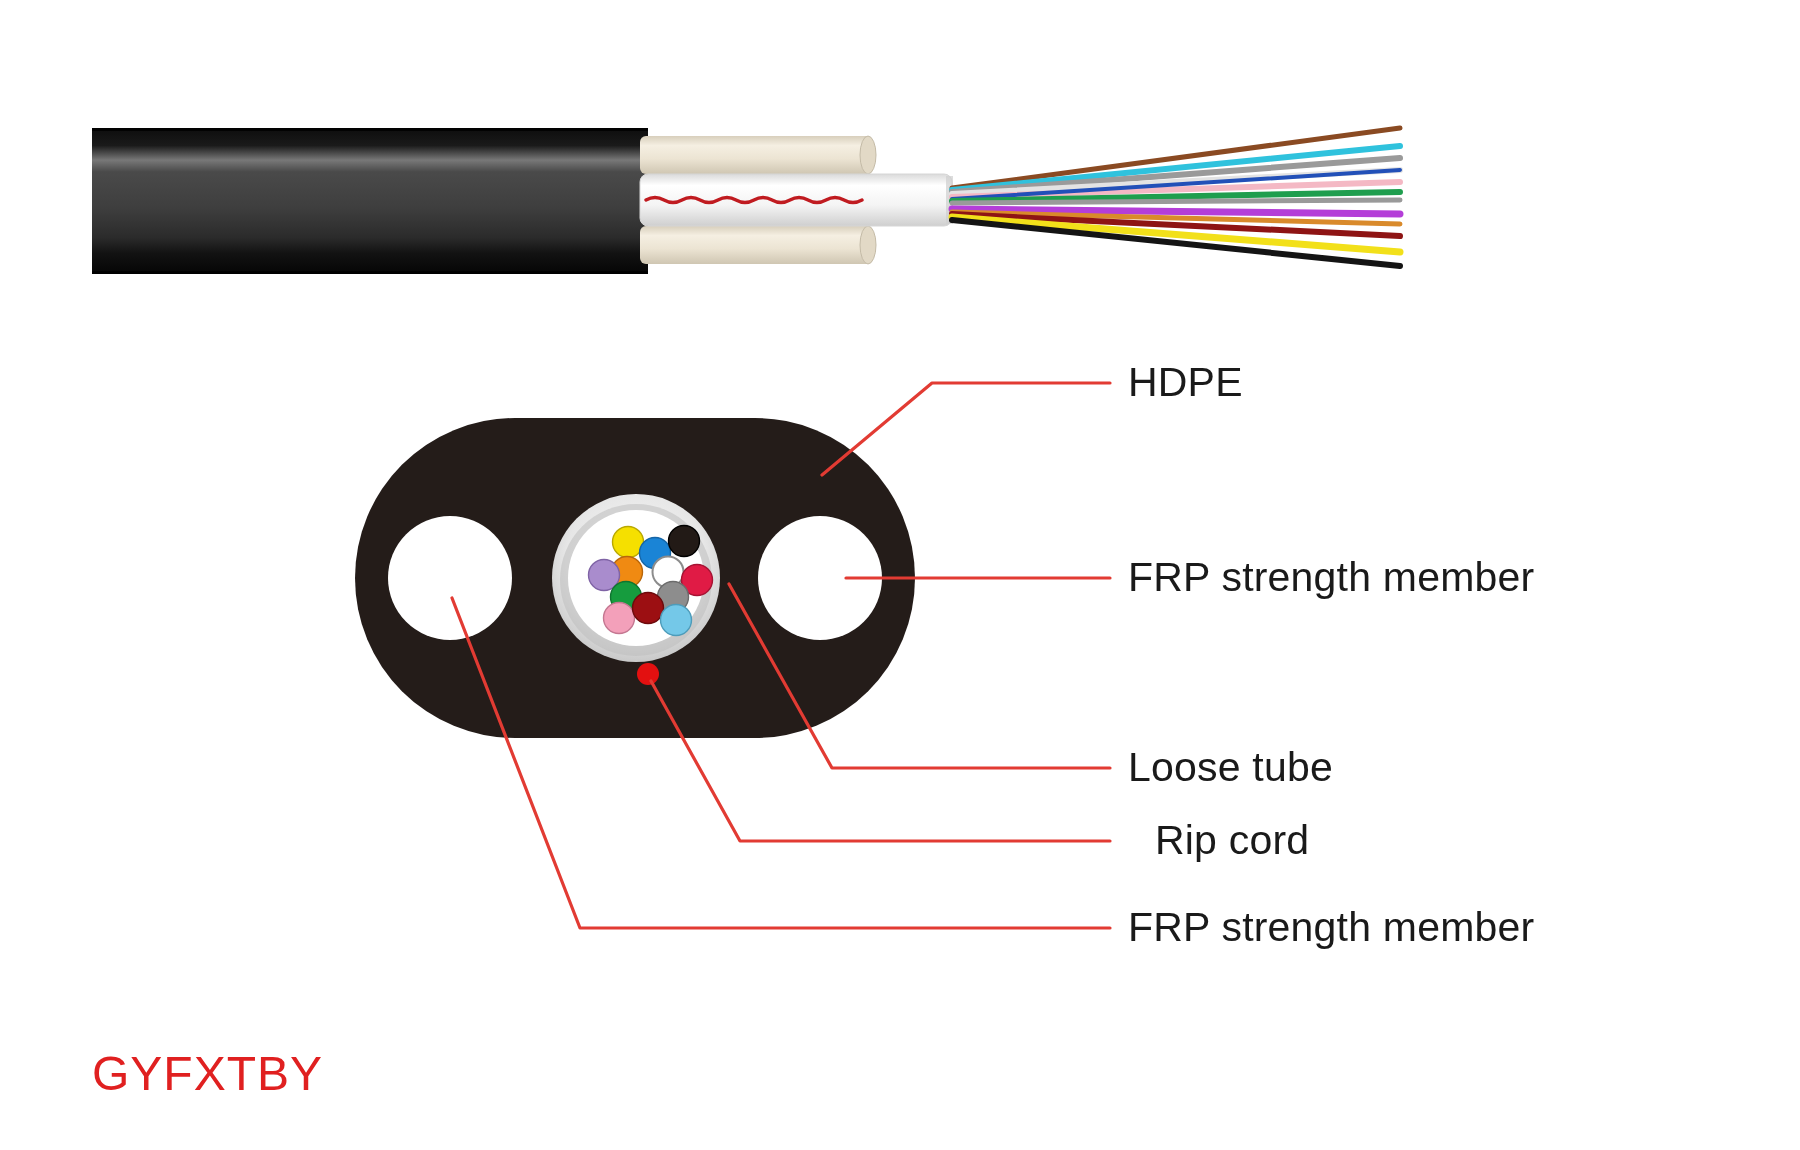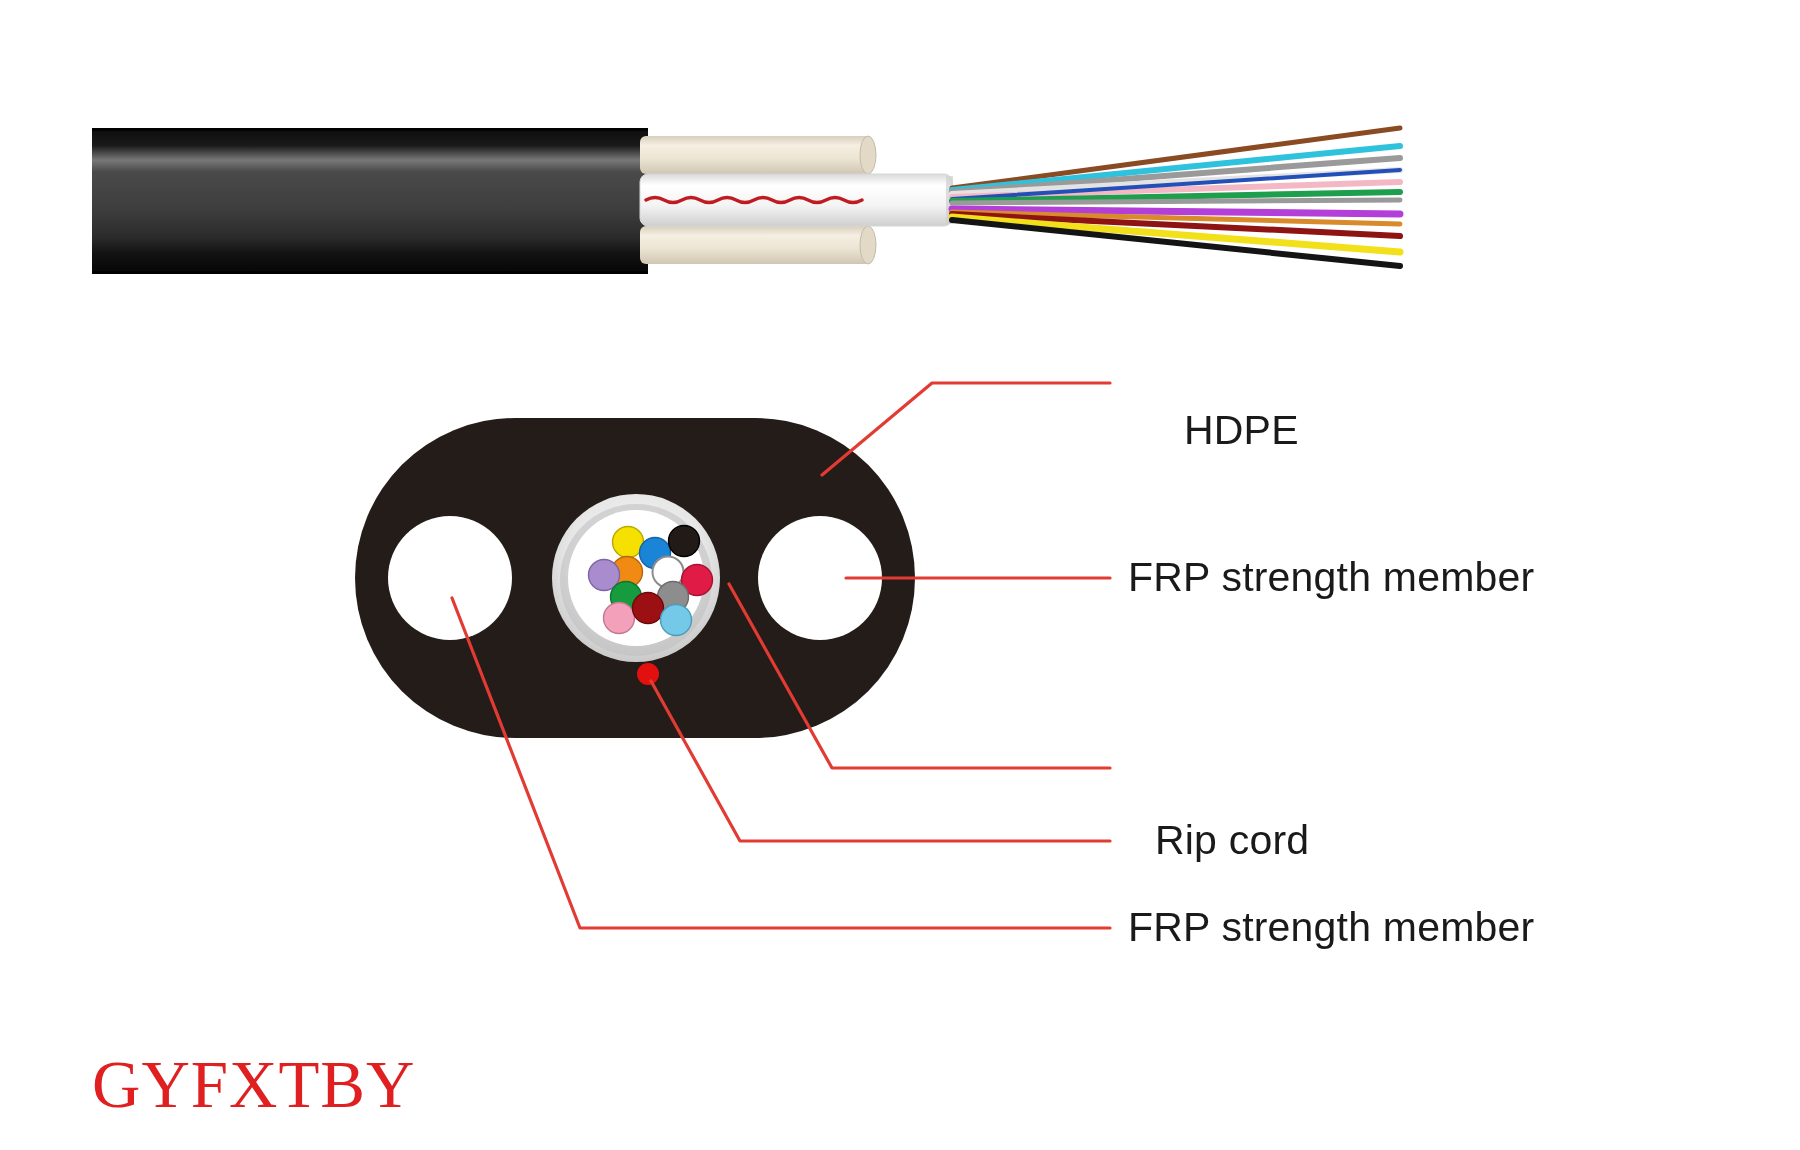--- a/index.html
+++ b/index.html
@@ -16,22 +16,22 @@
   .label-text{
     position:absolute;
     font-family:"Liberation Sans", sans-serif;
     font-size:41px;
     color:#1a1a1a;
     white-space:nowrap;
     letter-spacing:0.2px;
   }
   .model-text{
     position:absolute;
-    font-family:Liberation Serif, serif;
-    font-size:67px;
+    font-family:Liberation Sans, sans-serif;
+    font-size:48px;
     color:#e02020;
     letter-spacing:1px;
     white-space:nowrap;
   }
 </style>
 </head>
 <body>
 
 <div id="stage">
 
@@ -149,24 +149,25 @@
       <path d="M 846 578 L 1110 578"></path>
 
       <path d="M 729 584 L 832 768 L 1110 768"></path>
 
       <path d="M 651 681 L 740 841 L 1110 841"></path>
 
       <path d="M 452 598 L 580 928 L 1110 928"></path>
     </g>
   </svg>
 
-  <div class="label-text" style="left:1184px; top:359px;margin-top:48px;">HDPE</div>
+  <div class="label-text" style="left:1128px; top:359px;">HDPE</div>
 
   <div class="label-text" style="left:1128px; top:554px;">FRP strength member</div>
 
+  <div class="label-text" style="left:1128px; top:744px;">Loose tube</div>
 
   <div class="label-text" style="left:1128px; top:817px;margin-left:27px;">Rip cord</div>
 
   <div class="label-text" style="left:1128px; top:904px;">FRP strength member</div>
 
   <div class="model-text" style="left:92px; top:1046px;">GYFXTBY</div>
 
 </div>
 
 </body></html>

